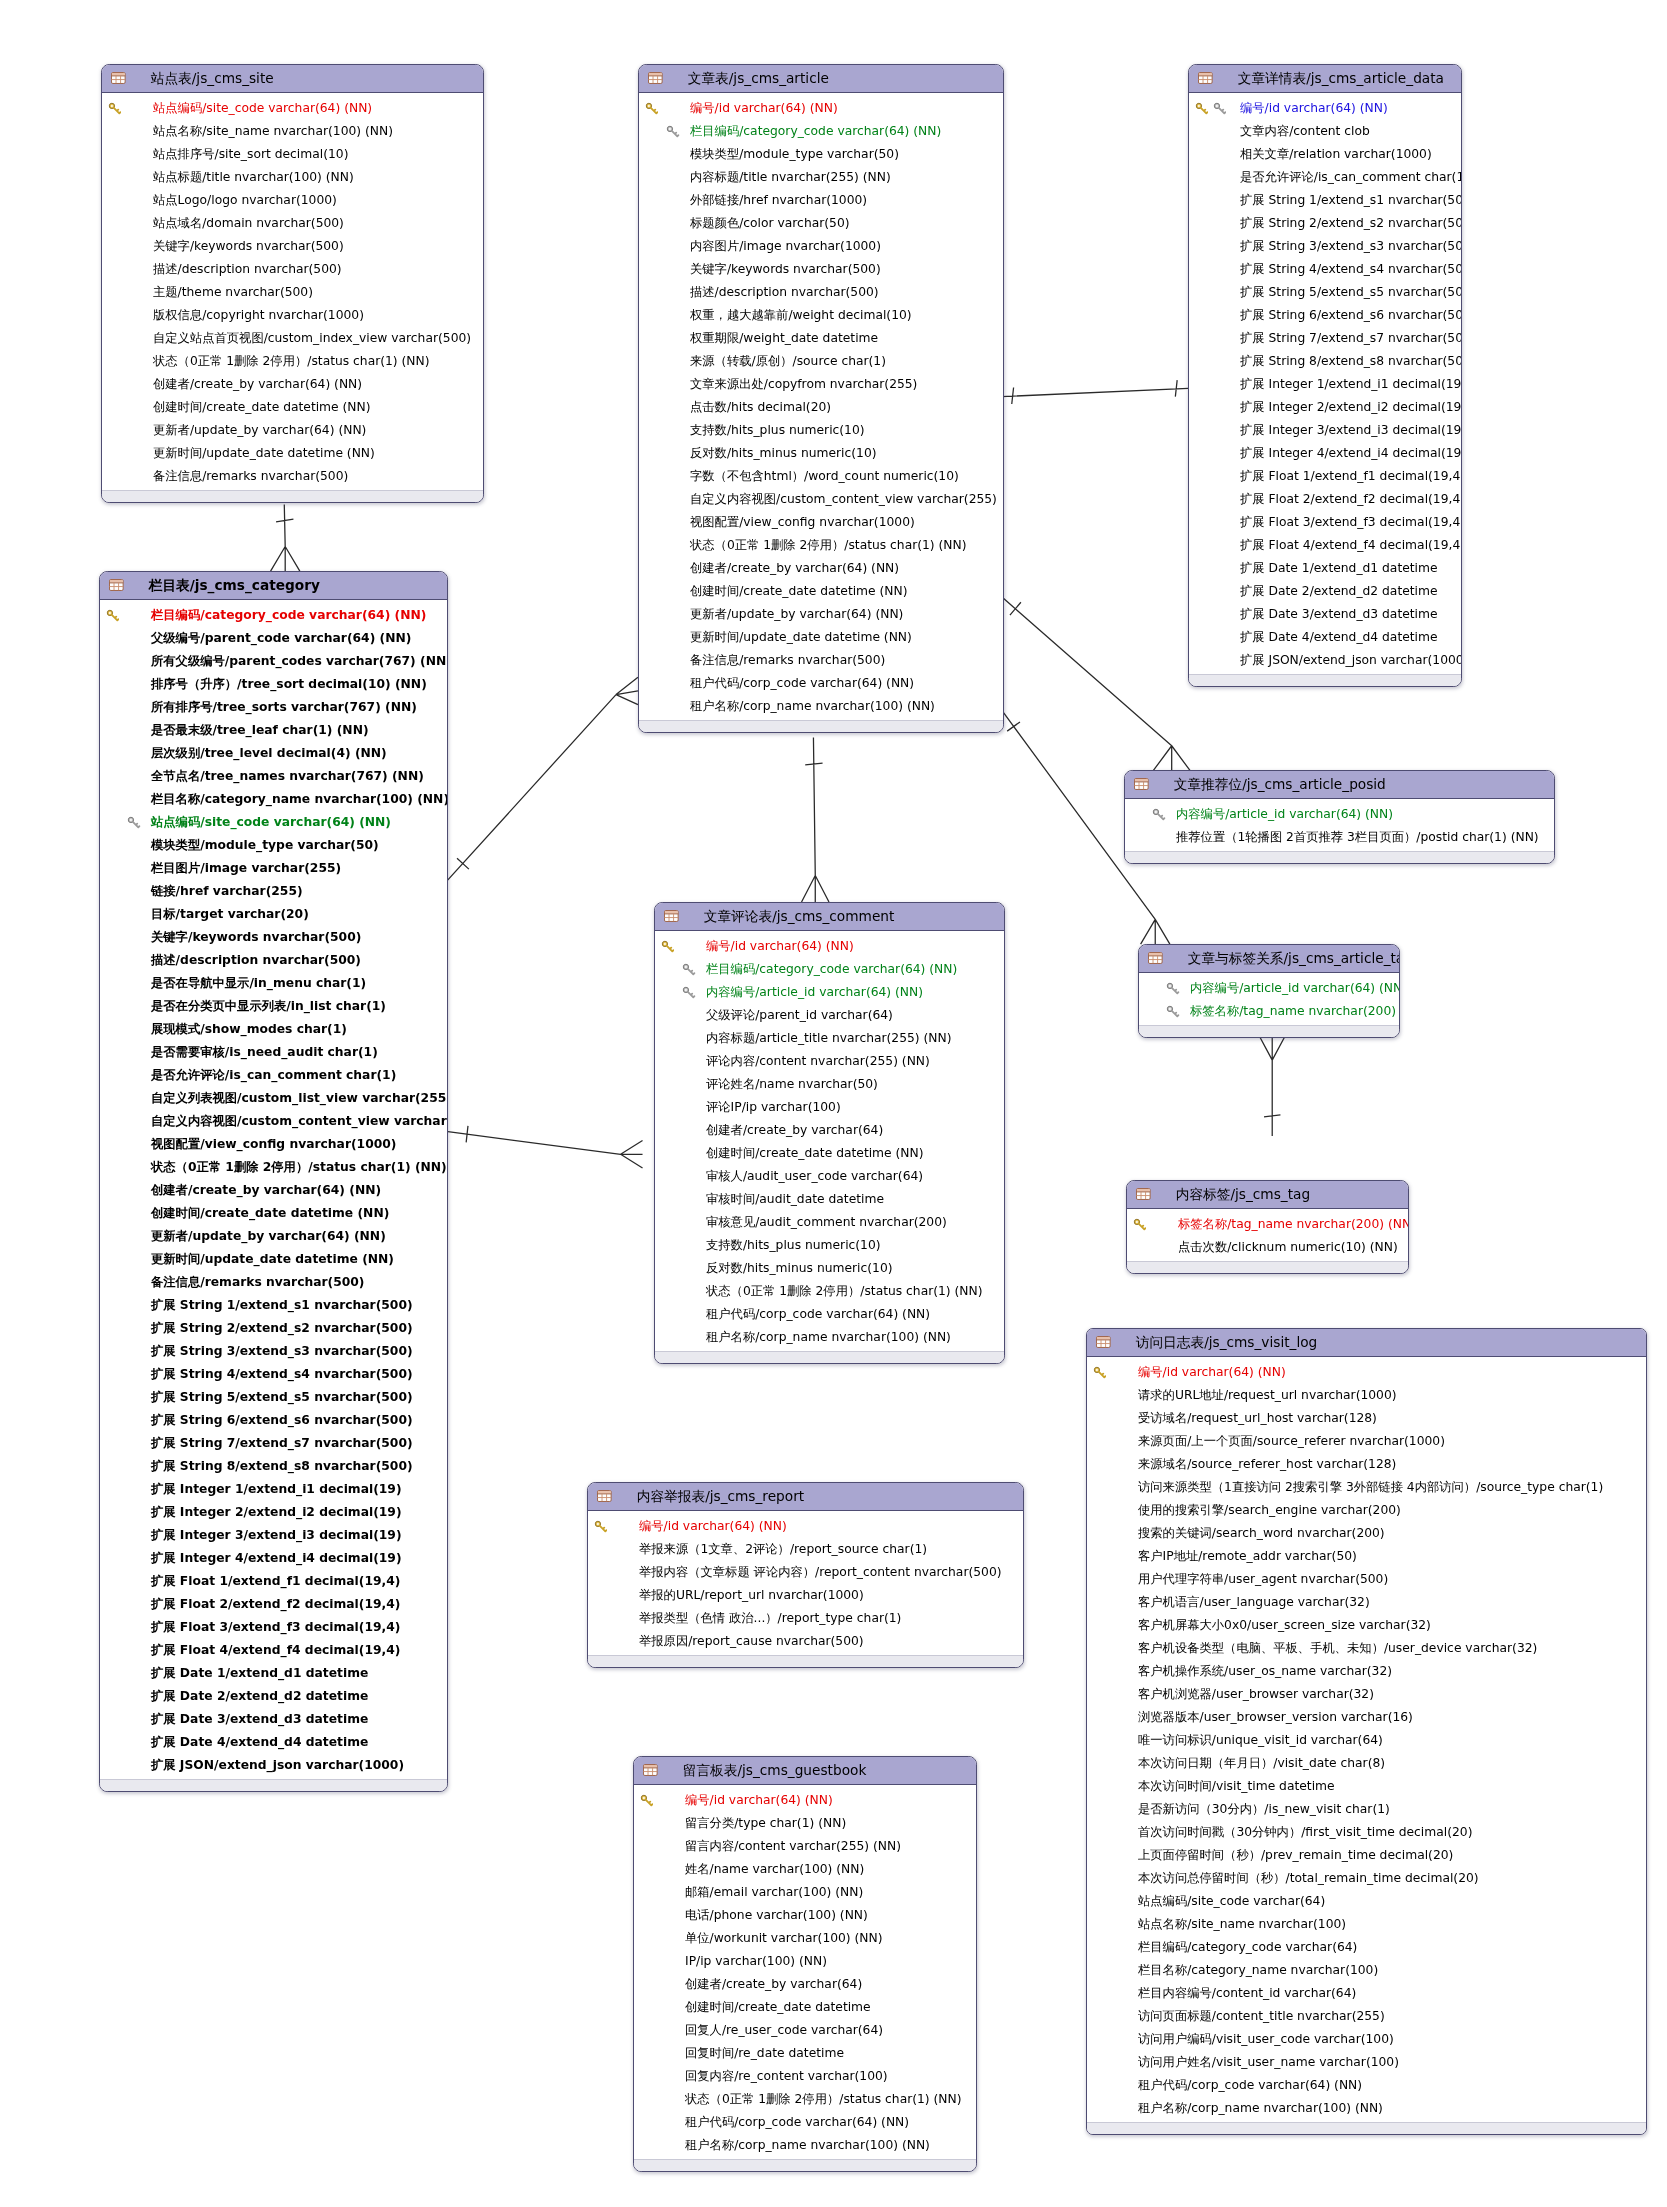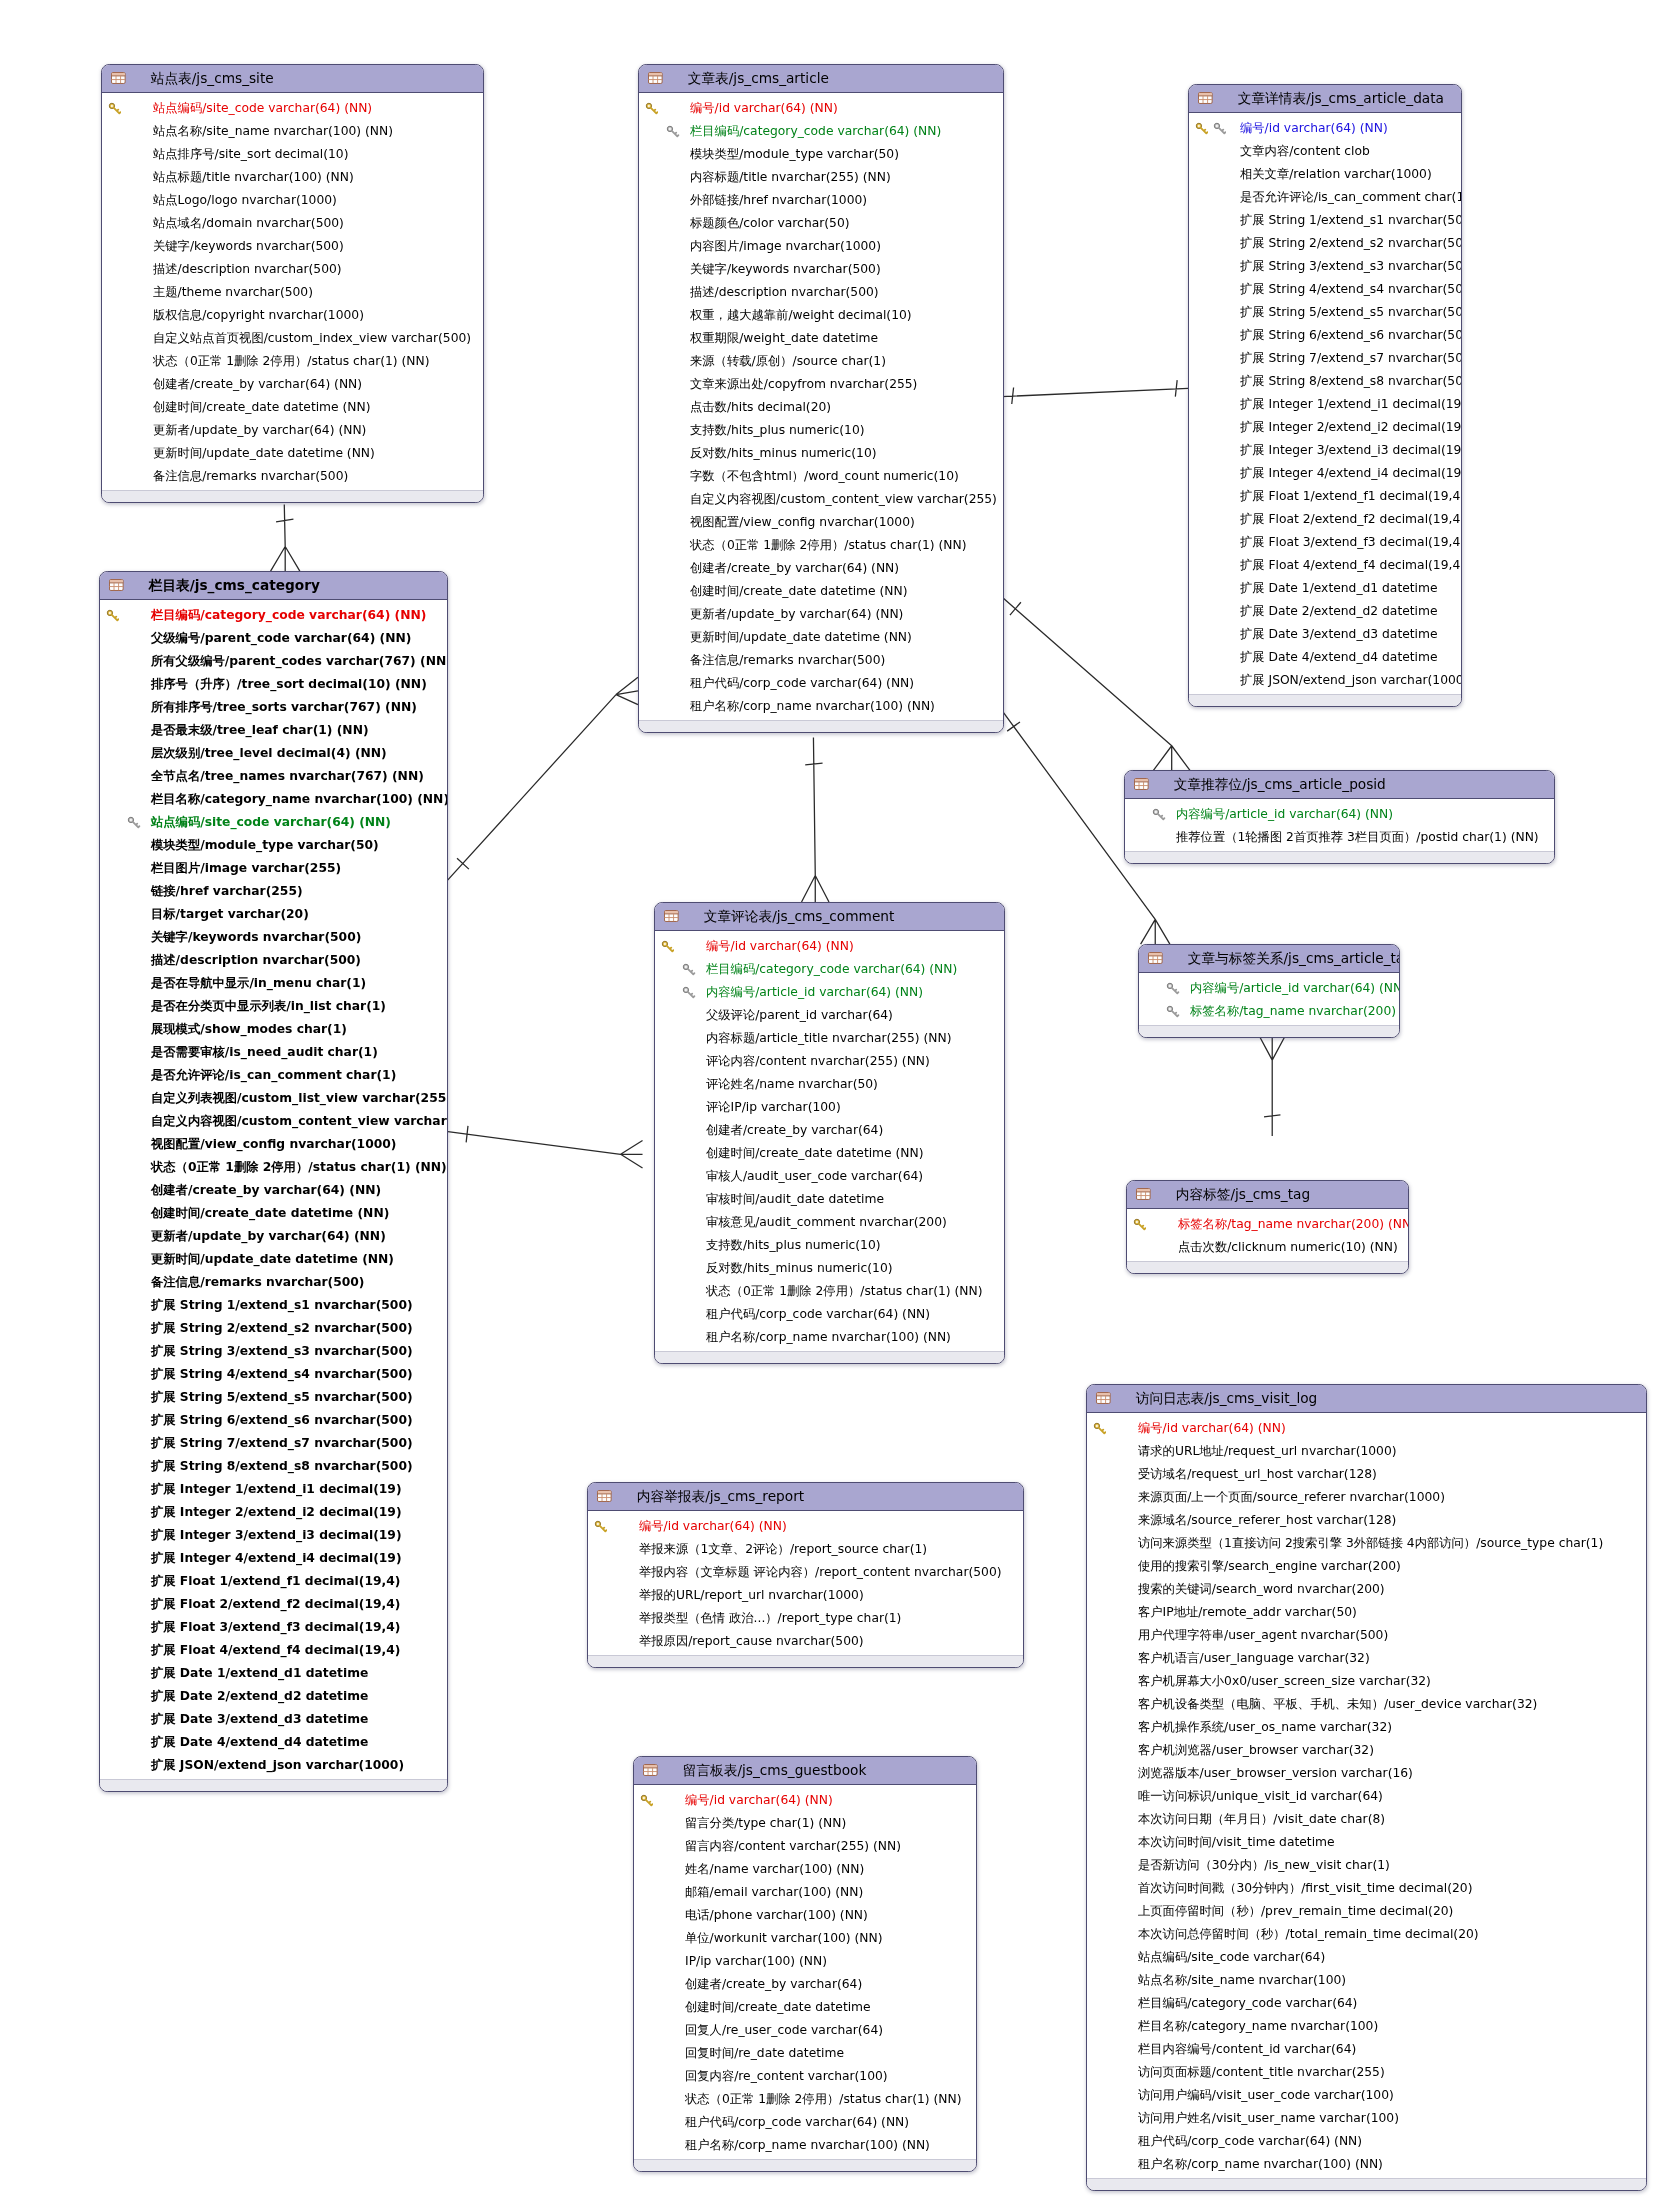--- a/index.html
+++ b/index.html
@@ -256,21 +256,21 @@
         <div class="row"><span class="keys"></span><span class="txt">创建时间/create_date datetime (NN)</span></div>
         <div class="row"><span class="keys"></span><span class="txt">更新者/update_by varchar(64) (NN)</span></div>
         <div class="row"><span class="keys"></span><span class="txt">更新时间/update_date datetime (NN)</span></div>
         <div class="row"><span class="keys"></span><span class="txt">备注信息/remarks nvarchar(500)</span></div>
         <div class="row"><span class="keys"></span><span class="txt">租户代码/corp_code varchar(64) (NN)</span></div>
         <div class="row"><span class="keys"></span><span class="txt">租户名称/corp_name nvarchar(100) (NN)</span></div>
       </div>
     <div class="tbl-f"></div>
   </div>
 
-  <div class="tbl" style="left:1188px;top:64px;width:272px;margin-top:20px;">
+  <div class="tbl" style="left:1188px;top:64px;width:272px;">
     <div class="tbl-h">
       <span class="ticon"><svg width="14.6" height="12" viewBox="0 0 16 13">
             <rect x="0.5" y="0.5" width="15" height="12" rx="1.5" fill="#fdfdfd" stroke="#9a5b3c"></rect>
             <rect x="1" y="1" width="14" height="3" fill="#e8c0ab"></rect>
             <line x1="0.5" y1="4.2" x2="15.5" y2="4.2" stroke="#9a5b3c"></line>
             <line x1="5.5" y1="4.2" x2="5.5" y2="12.2" stroke="#c98f6e"></line>
             <line x1="10.5" y1="4.2" x2="10.5" y2="12.2" stroke="#c98f6e"></line>
             <line x1="0.5" y1="8.2" x2="15.5" y2="8.2" stroke="#c98f6e"></line>
           </svg></span>
       <span>文章详情表/js_cms_article_data</span>
@@ -511,21 +511,21 @@
         <div class="row"><span class="keys"></span><span class="txt">回复人/re_user_code varchar(64)</span></div>
         <div class="row"><span class="keys"></span><span class="txt">回复时间/re_date datetime</span></div>
         <div class="row"><span class="keys"></span><span class="txt">回复内容/re_content varchar(100)</span></div>
         <div class="row"><span class="keys"></span><span class="txt">状态（0正常 1删除 2停用）/status char(1) (NN)</span></div>
         <div class="row"><span class="keys"></span><span class="txt">租户代码/corp_code varchar(64) (NN)</span></div>
         <div class="row"><span class="keys"></span><span class="txt">租户名称/corp_name nvarchar(100) (NN)</span></div>
       </div>
     <div class="tbl-f"></div>
   </div>
 
-  <div class="tbl" style="left:1086px;top:1384px;width:559px;">
+  <div class="tbl" style="left:1086px;top:1328px;width:559px;border-radius:7px;">
     <div class="tbl-h">
       <span class="ticon"><svg width="14.6" height="12" viewBox="0 0 16 13">
             <rect x="0.5" y="0.5" width="15" height="12" rx="1.5" fill="#fdfdfd" stroke="#9a5b3c"></rect>
             <rect x="1" y="1" width="14" height="3" fill="#e8c0ab"></rect>
             <line x1="0.5" y1="4.2" x2="15.5" y2="4.2" stroke="#9a5b3c"></line>
             <line x1="5.5" y1="4.2" x2="5.5" y2="12.2" stroke="#c98f6e"></line>
             <line x1="10.5" y1="4.2" x2="10.5" y2="12.2" stroke="#c98f6e"></line>
             <line x1="0.5" y1="8.2" x2="15.5" y2="8.2" stroke="#c98f6e"></line>
           </svg></span>
       <span>访问日志表/js_cms_visit_log</span>

